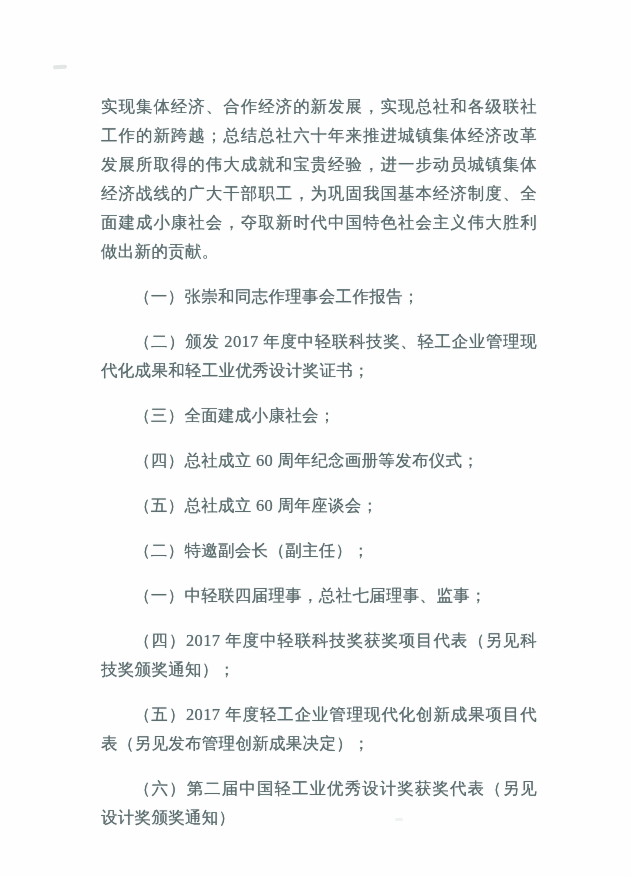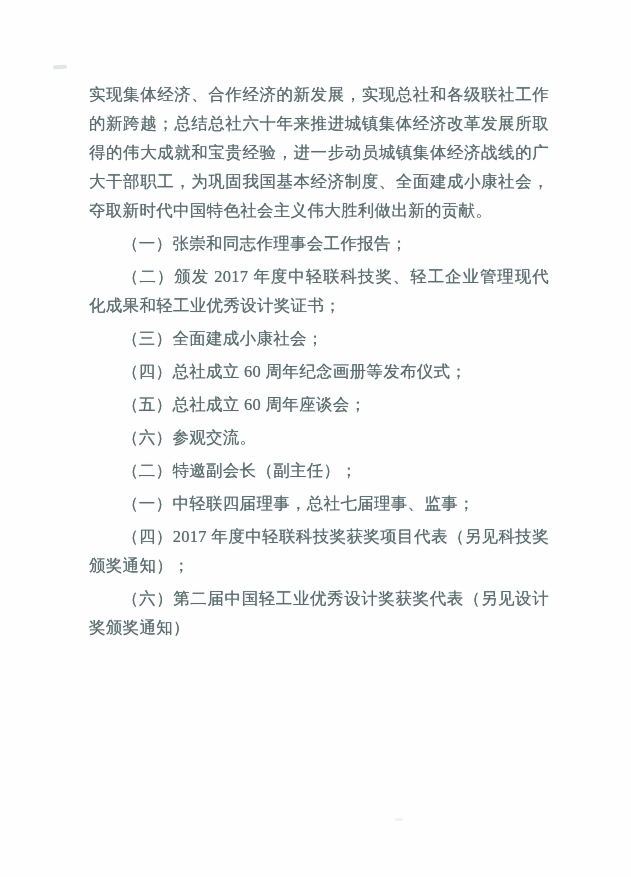--- a/index.html
+++ b/index.html
@@ -15,21 +15,21 @@
     overflow: hidden;
     font-family: "Liberation Serif", serif;
   }
   .content {
     position: absolute;
     left: 85px;
     top: 76px;
     width: 468px;
   }
   .content p {
-    margin: 4px;
+    margin: 16px;
     font-size: 16.5px;
     line-height: 29px;
     letter-spacing: 0.3px;
     color: #5d6e70;
     text-align: justify;
     text-justify: inter-ideograph;
     
     text-shadow: 0 0 0.7px rgba(93,110,112,0.85);
   }
   .content p.indent {
@@ -70,19 +70,19 @@
 <div class="page">
   <div class="scan-smudge"></div>
   <div class="scan-speck"></div>
   <div class="content" id="content">
       <p>实现集体经济、合作经济的新发展，实现总社和各级联社工作的新跨越；总结总社六十年来推进城镇集体经济改革发展所取得的伟大成就和宝贵经验，进一步动员城镇集体经济战线的广大干部职工，为巩固我国基本经济制度、全面建成小康社会，夺取新时代中国特色社会主义伟大胜利做出新的贡献。</p>
       <p class="indent">（一）张崇和同志作理事会工作报告；</p>
       <p class="indent">（二）颁发 2017 年度中轻联科技奖、轻工企业管理现代化成果和轻工业优秀设计奖证书；</p>
       <p class="indent">（三）全面建成小康社会；</p>
       <p class="indent">（四）总社成立 60 周年纪念画册等发布仪式；</p>
       <p class="indent">（五）总社成立 60 周年座谈会；</p>
-      <p class="indent">（六）参观交流。</p>
       <p class="indent">（二）特邀副会长（副主任）；</p>
       <p class="indent">（一）中轻联四届理事，总社七届理事、监事；</p>
       <p class="indent">（四）2017 年度中轻联科技奖获奖项目代表（另见科技奖颁奖通知）；</p>
+      <p class="indent">（五）2017 年度轻工企业管理现代化创新成果项目代表（另见发布管理创新成果决定）；</p>
       <p class="indent">（六）第二届中国轻工业优秀设计奖获奖代表（另见设计奖颁奖通知）</p>
     </div>
 </div>
 
 </body></html>

